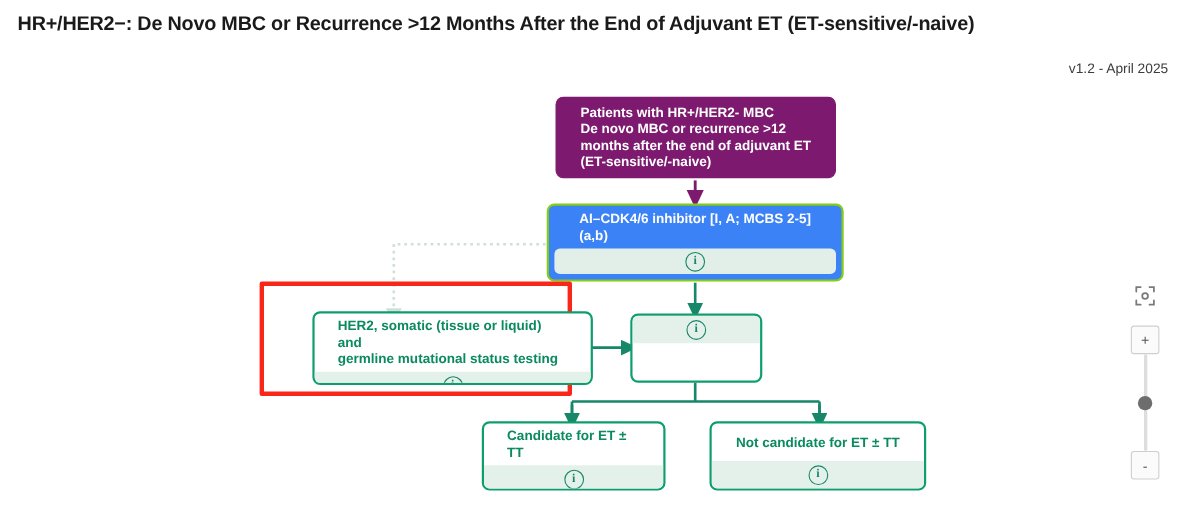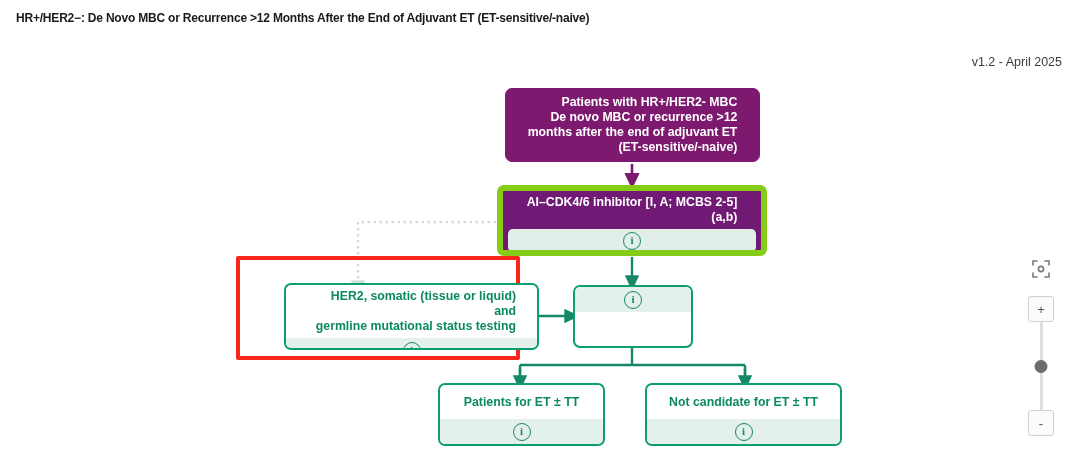--- a/index.html
+++ b/index.html
@@ -13,21 +13,21 @@
     font-family: "Liberation Sans", sans-serif;
     overflow: hidden;
     position: relative;
   }
 
   
   .page-title {
     position: absolute;
     left: 16px;
     top: 11px;
-    font-size: 12px;
+    font-size: 18px;
     font-weight: bold;
     color: #1a1a1a;
     letter-spacing: -0.2px;
     white-space: nowrap;
   }
   .version-label {
     position: absolute;
     right: 18px;
     top: 55px;
     font-size: 12.5px;
@@ -59,21 +59,21 @@
     border-radius: 7px;
     overflow: hidden;
     display: flex;
     flex-direction: column;
   }
   .node-title {
     flex: 1 1 auto;
     display: flex;
     align-items: center;
     justify-content: center;
-    text-align: right;
+    text-align: left;
     font-weight: bold;
     line-height: 1.22;
     padding: 4px 21px;
     white-space: pre-line;
   }
   .node-info {
     flex: 0 0 auto;
     height: 25px;
     background: #e2efe9;
     display: flex;
@@ -86,22 +86,22 @@
     background: #7d1a6f;
     border: 1px solid #7d1a6f;
   }
   .node-root .node-title {
     color: #ffffff;
     font-size: 12.3px;
   }
 
   
   .node-treatment {
-    background: #701a75;
-    border: 6px solid #84cc16;
+    background: #3b82f6;
+    border: 2px solid #84cc16;
   }
   .node-treatment .node-title {
     color: #ffffff;
     font-size: 12.3px;
   }
   .node-treatment .node-info {
     background: #e2efe9;
     margin: 0 5px 5px 5px;
     border-radius: 5px;
     height: 23px;
@@ -274,21 +274,21 @@
     </div>
   </div>
 
   <div class="node node-green" style="left:573px; top:285px; width:120px; height:63px;">
     <div class="node-info">
       <span class="info-icon">i</span>
     </div>
   </div>
 
   <div class="node node-green" style="left:438px; top:383px; width:167px; height:63px;">
-    <div class="node-title">Patients for ET ± TT</div>
+    <div class="node-title">Candidate for ET ± TT</div>
     <div class="node-info">
       <span class="info-icon">i</span>
     </div>
   </div>
 
   <div class="node node-green" style="left:645px; top:383px; width:197px; height:63px;">
     <div class="node-title">Not candidate for ET ± TT</div>
     <div class="node-info">
       <span class="info-icon">i</span>
     </div>

